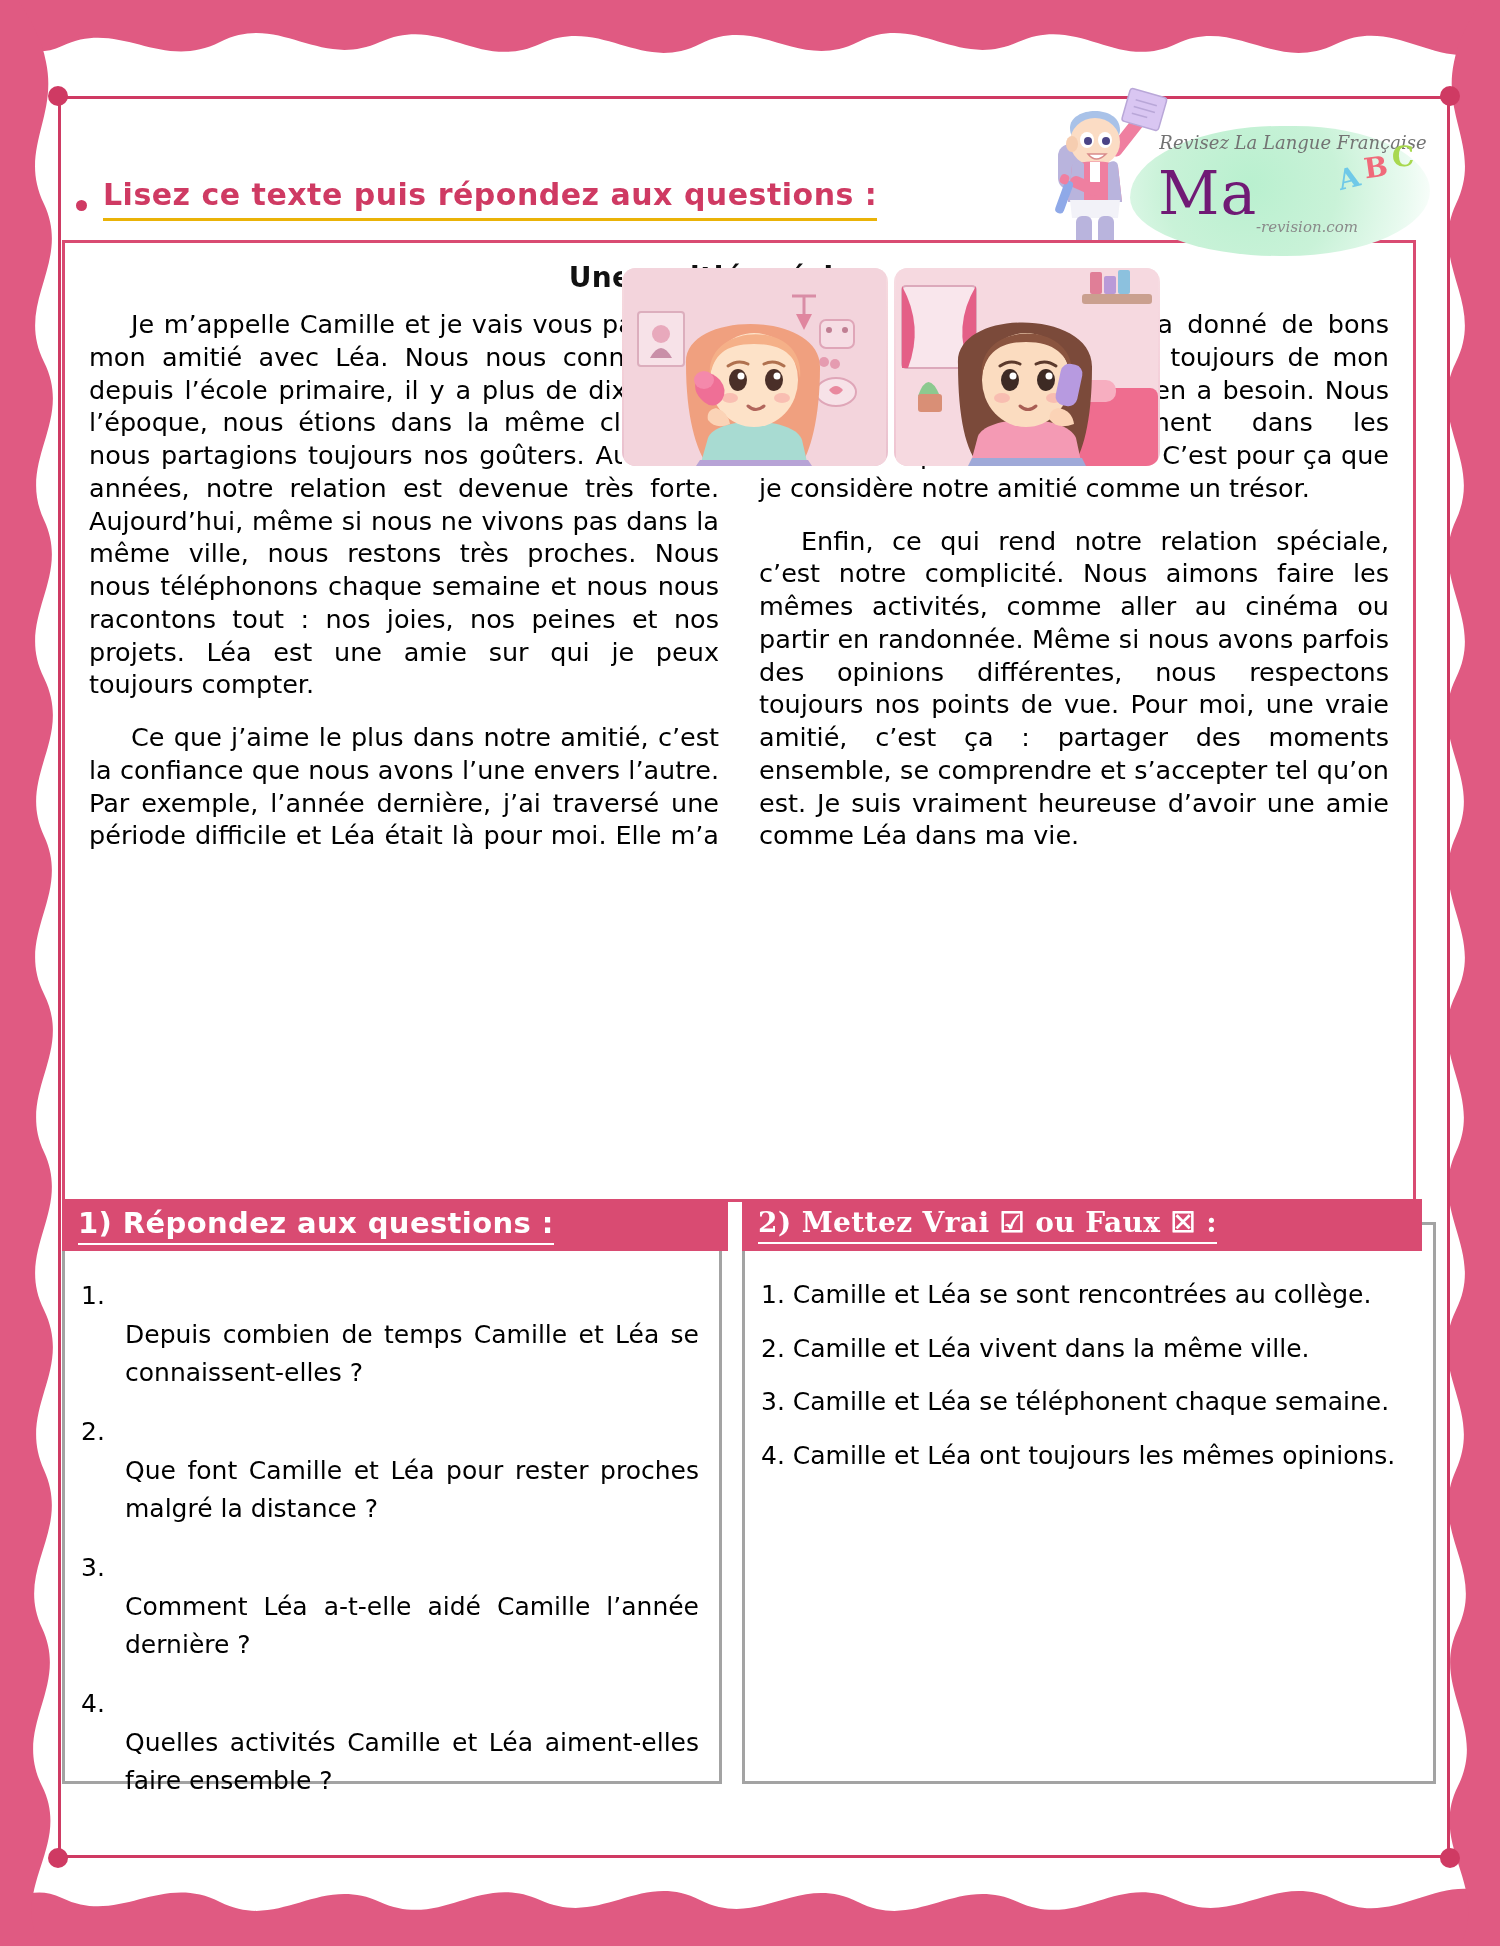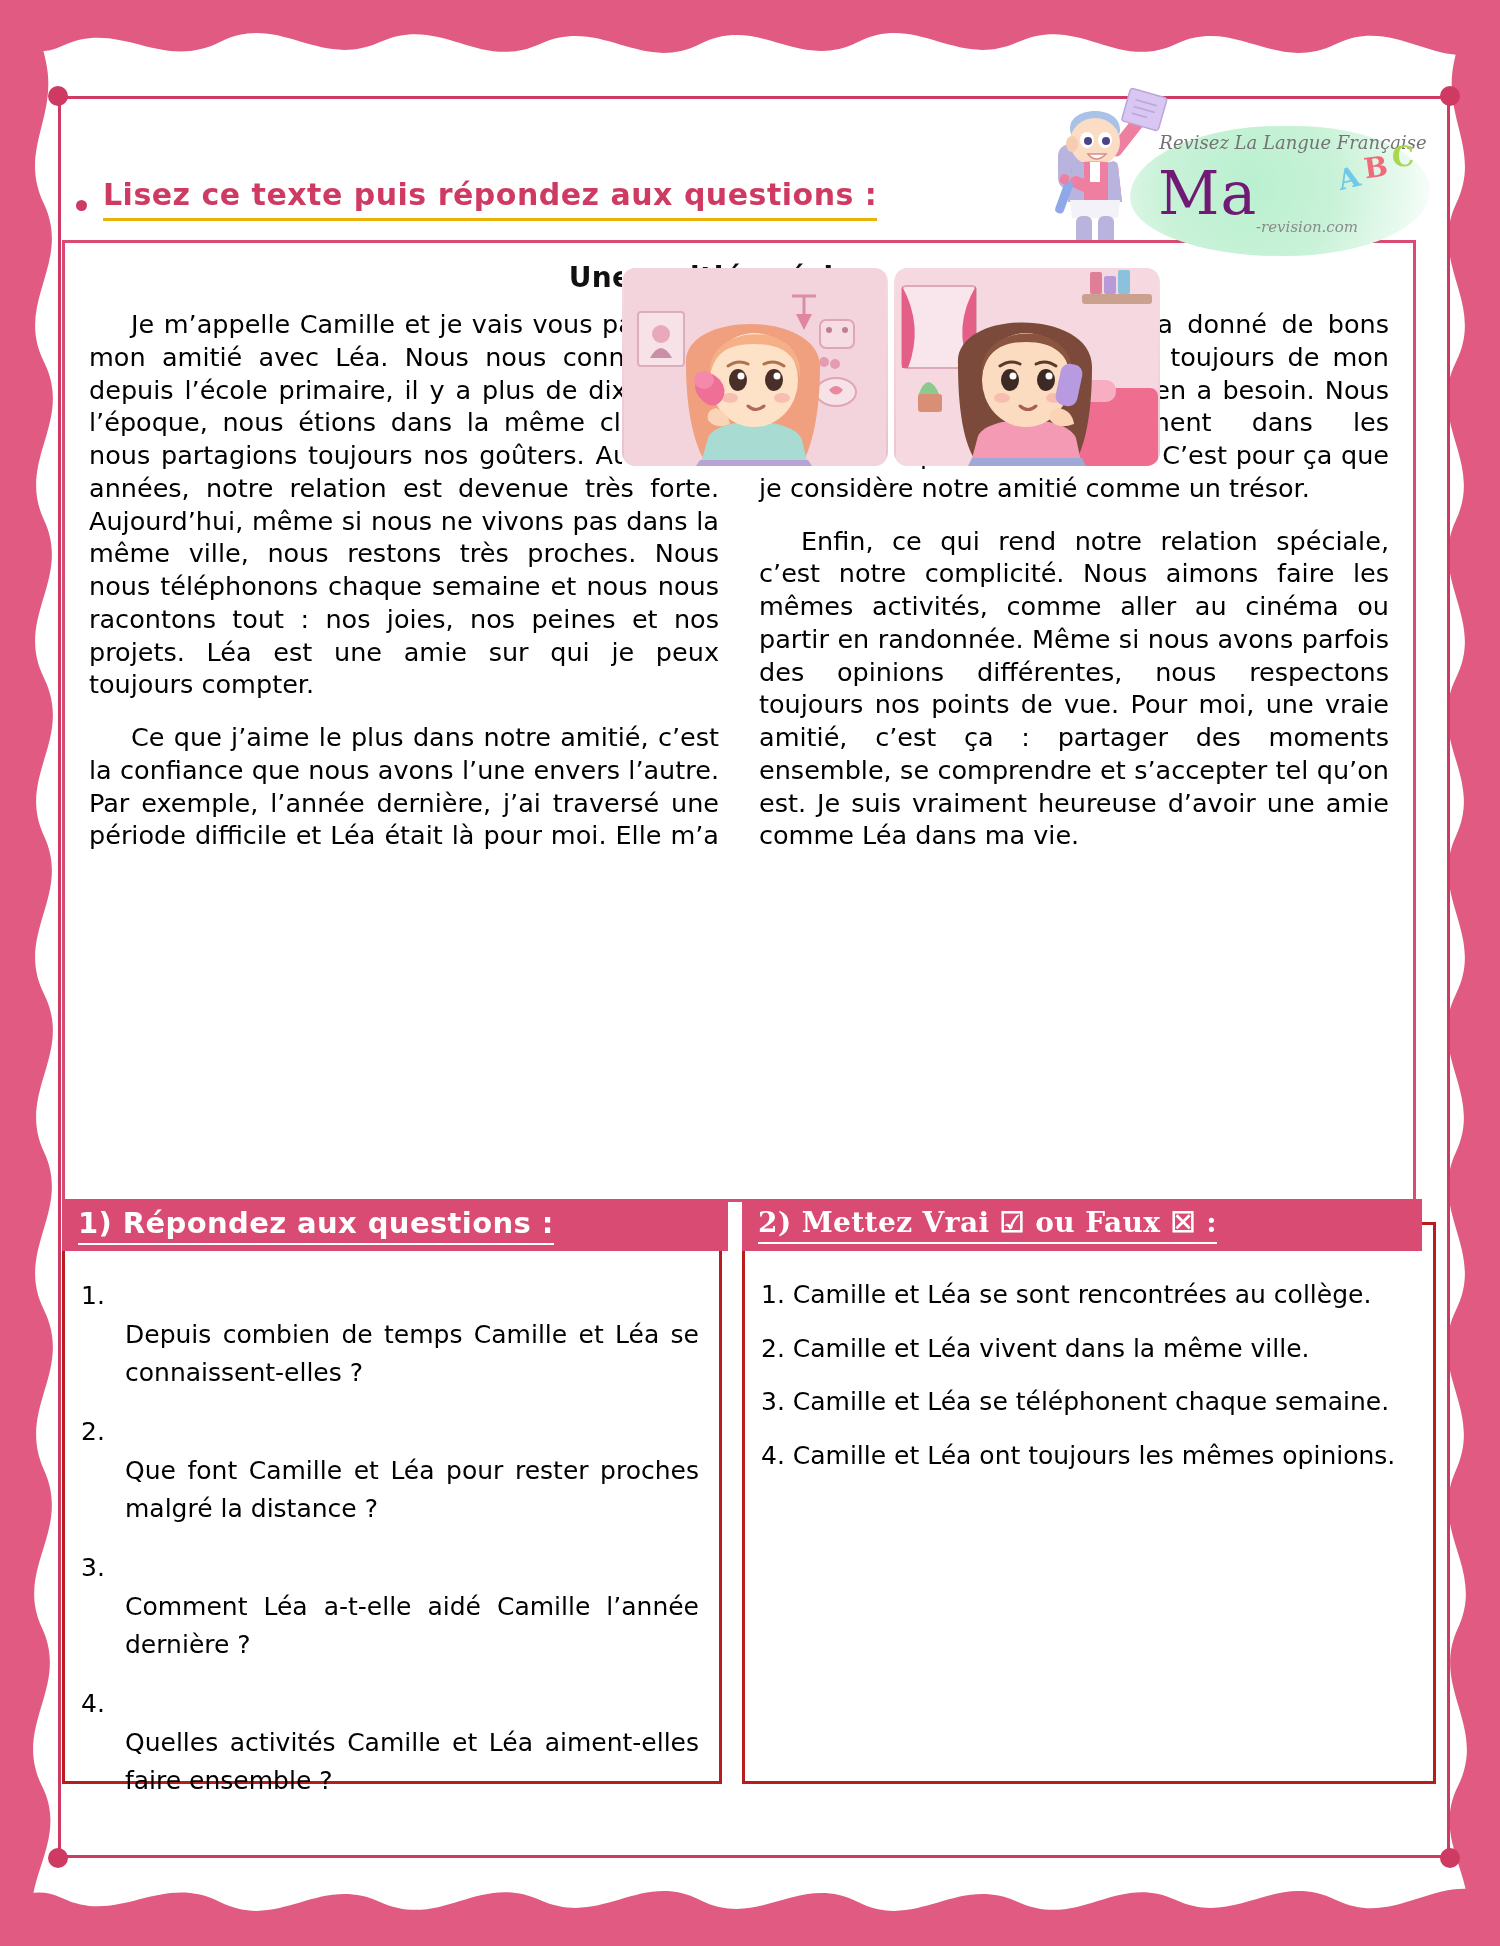--- a/index.html
+++ b/index.html
@@ -184,21 +184,21 @@
     border-radius: 14px;
     overflow: hidden;
     position: relative;
   }
   .illus-left  { background: linear-gradient(180deg,#f6dbe0 0%, #f2cdd6 60%, #e8bfcd 100%); }
   .illus-right { background: linear-gradient(180deg,#f7dde3 0%, #f4d0da 55%, #eec3d0 100%); }
 
   
   .ex {
     position: absolute;
-    border: 3px solid #b91c1c;
+    border: 3px solid #a3a3a3;
     background: #ffffff;
   }
   .ex-left  { left: 62px;  top: 1222px; width: 660px; height: 562px; }
   .ex-right { left: 742px; top: 1222px; width: 694px; height: 562px; }
   .ex-header {
     position: absolute;
     top: -26px;
     height: 52px;
     background: #d94b72;
     display: flex;

